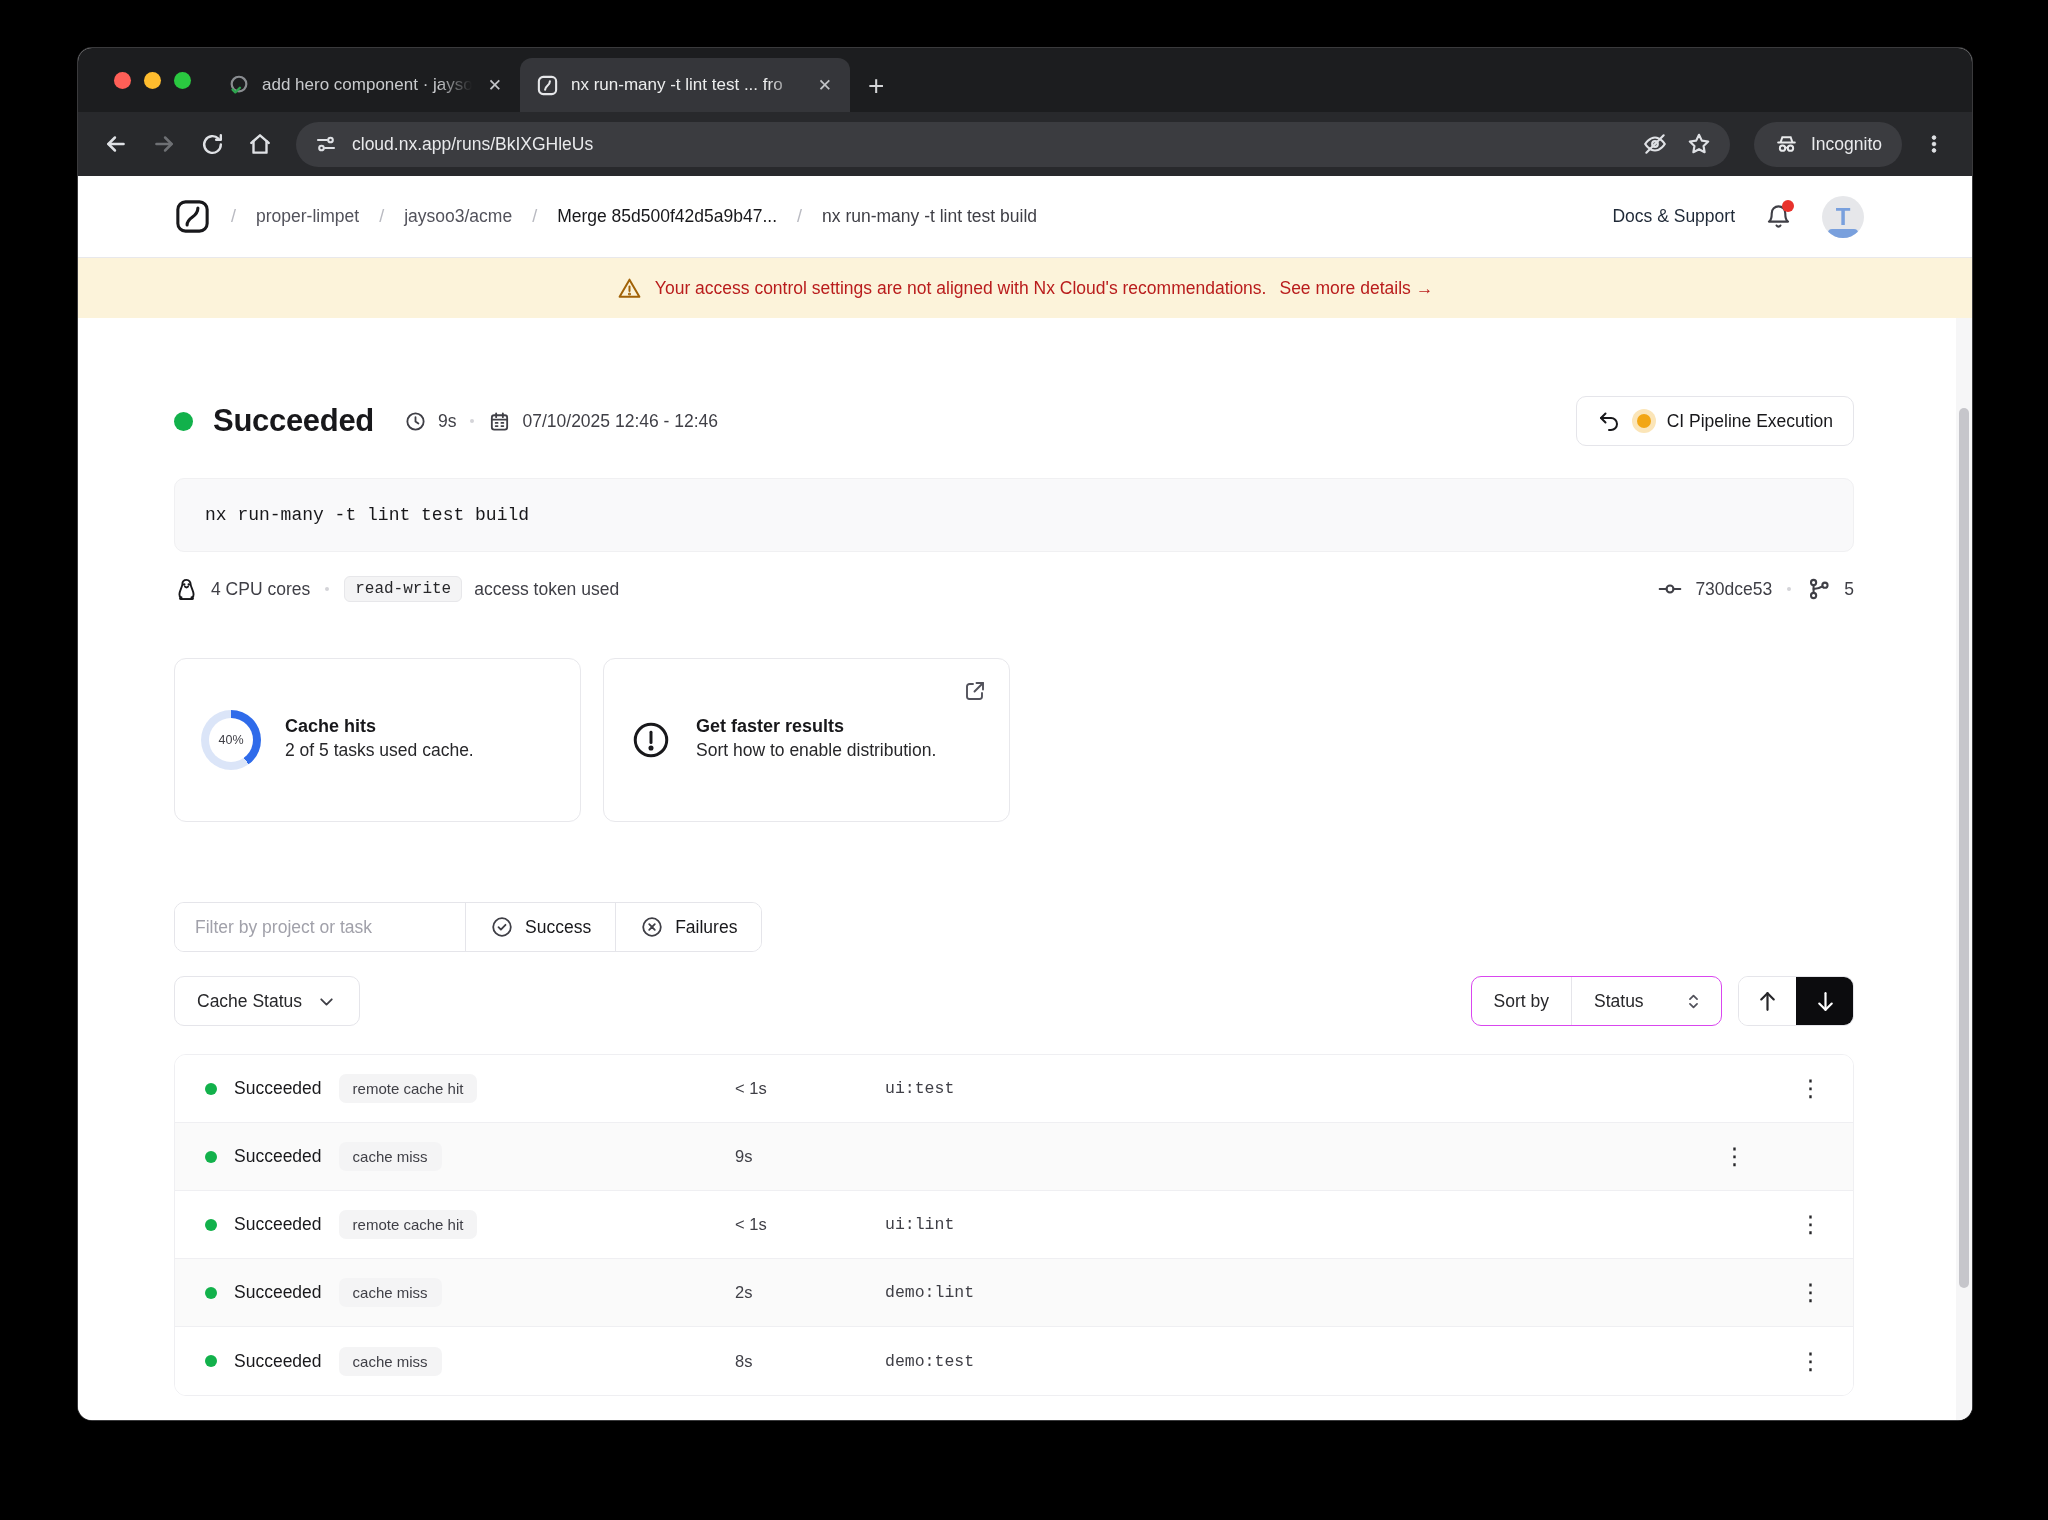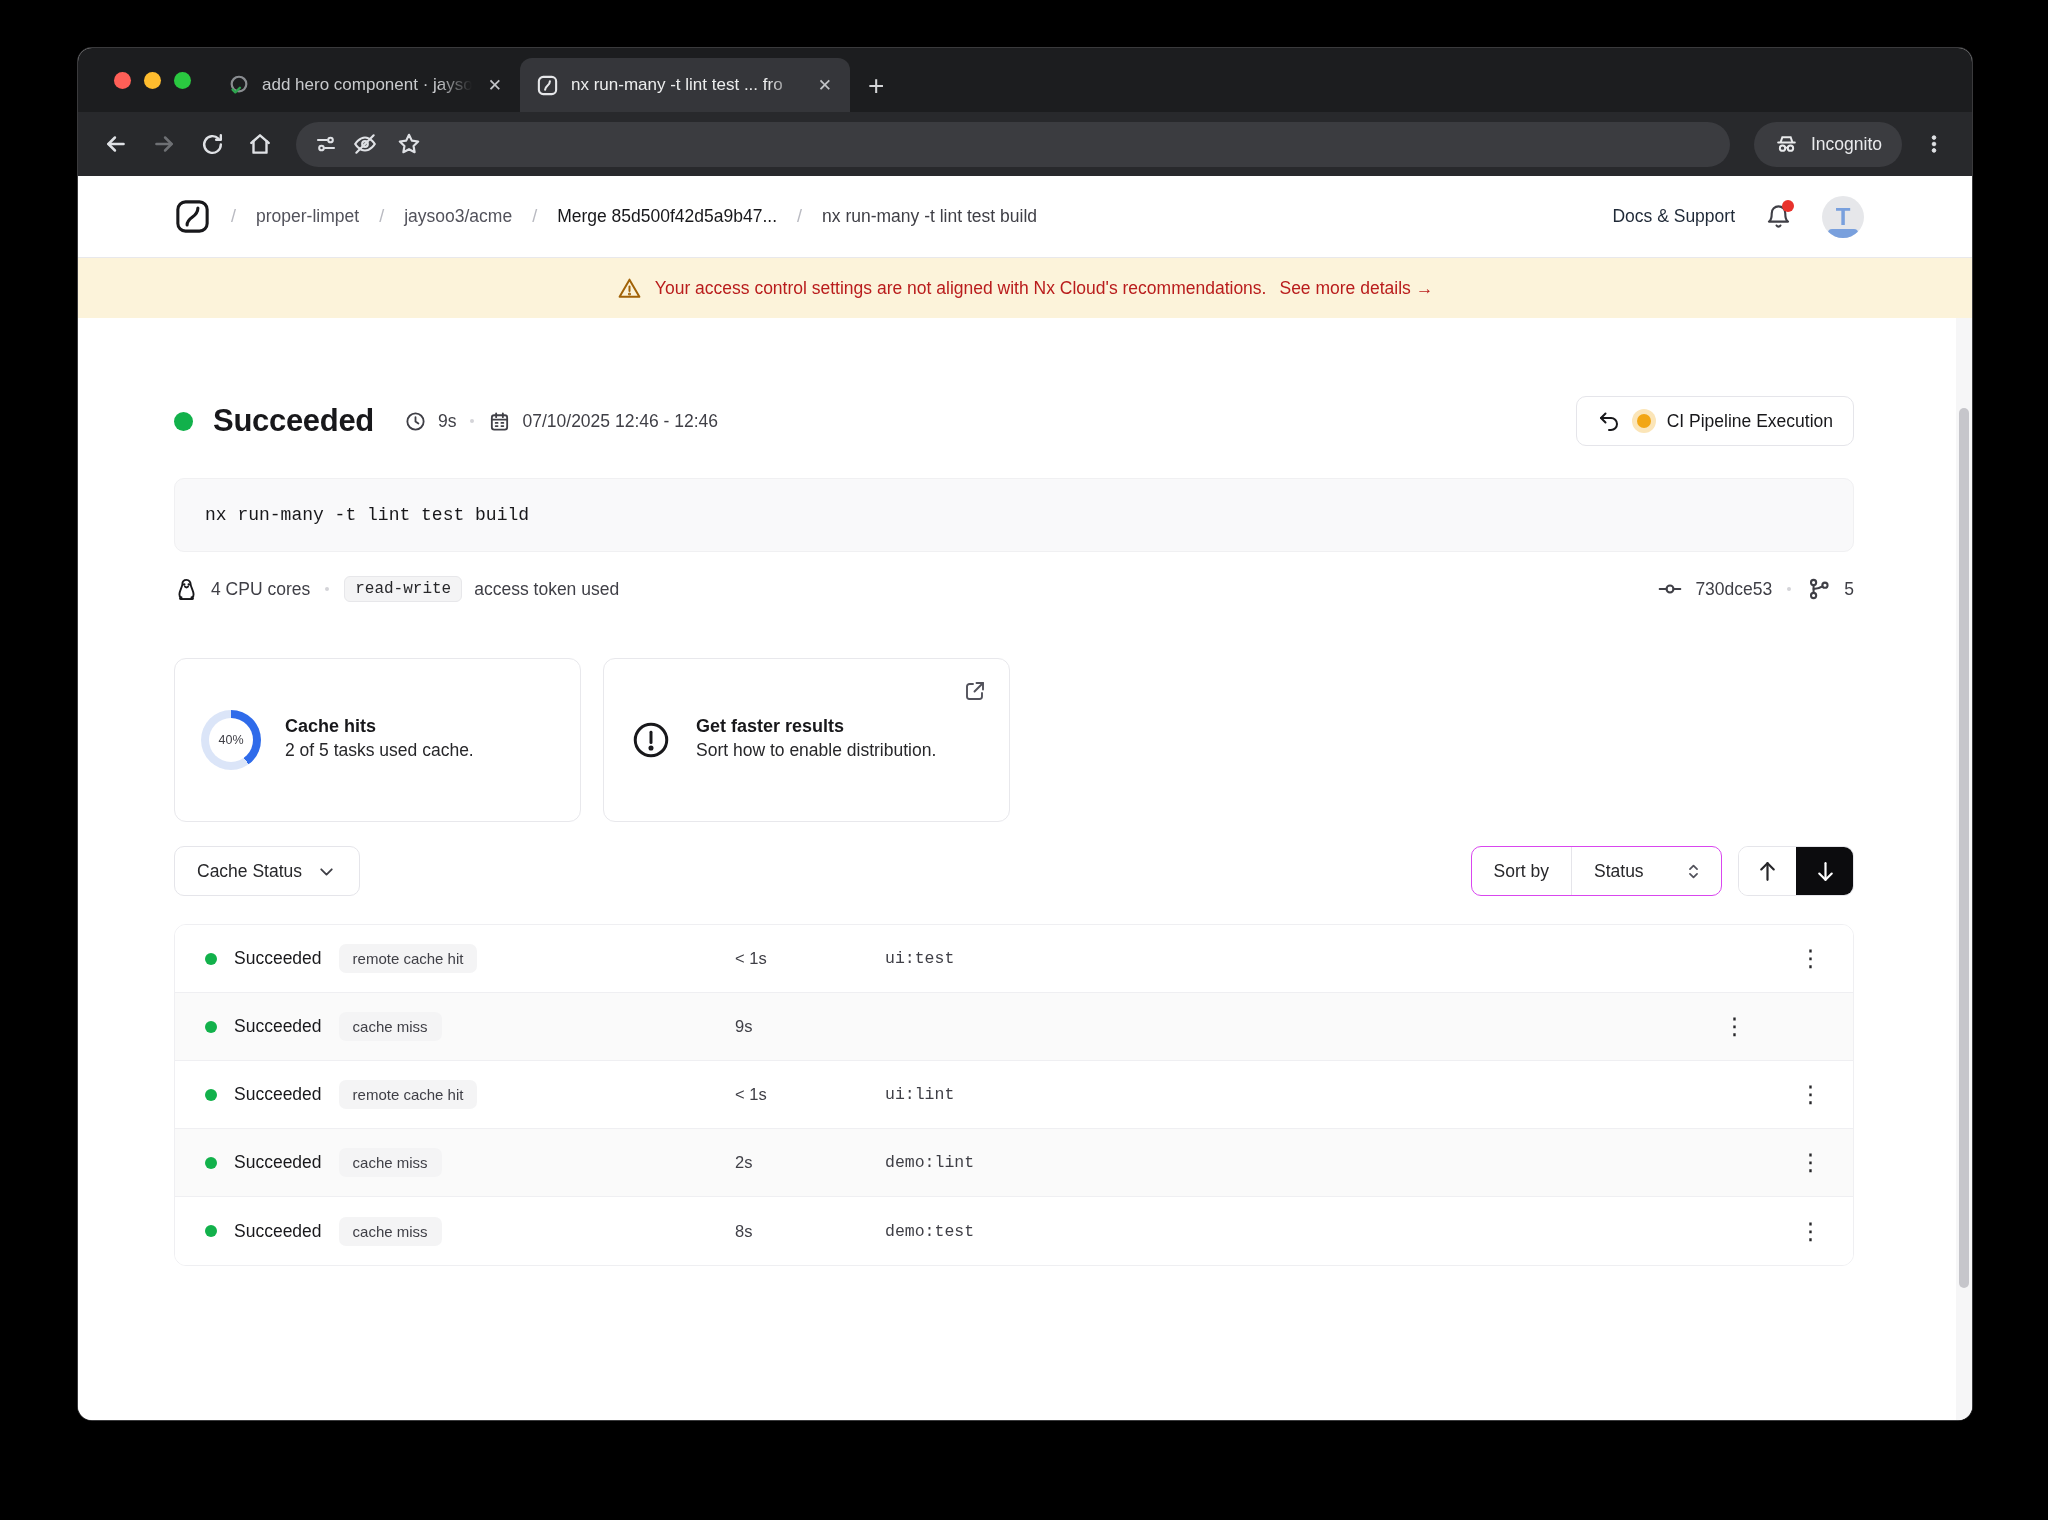--- a/index.html
+++ b/index.html
@@ -154,20 +154,21 @@
           <path d="M6 9.5V20h12V9.5"></path>
         </svg>
     </span>
     <div class="omnibox">
       <svg width="24" height="24" viewBox="0 0 24 24" fill="none" stroke="#dfe1e5" stroke-width="2.1" stroke-linecap="round">
         <path d="M4 8h9"></path>
           <circle cx="16.5" cy="8" r="2.3"></circle>
           <path d="M20 16h-9"></path>
           <circle cx="7.5" cy="16" r="2.3"></circle>
       </svg>
+      <span class="omni-url">cloud.nx.app/runs/BkIXGHleUs</span>
       <span class="omni-icons">
         <svg width="26" height="26" viewBox="0 0 24 24" fill="none" stroke="#dfe1e5" stroke-width="2" stroke-linecap="round">
           <path d="M3 12s3.5-6 9-6 9 6 9 6-3.5 6-9 6-9-6-9-6z"></path>
             <circle cx="12" cy="12" r="2.6"></circle>
             <path d="M4 20L20 4"></path>
         </svg>
         <svg width="26" height="26" viewBox="0 0 24 24" fill="none" stroke="#dfe1e5" stroke-width="2" stroke-linejoin="round">
           <path d="M12 3.5l2.6 5.4 5.9.8-4.3 4.1 1 5.8-5.2-2.8-5.2 2.8 1-5.8-4.3-4.1 5.9-.8z"></path>
         </svg>
       </span>
@@ -317,20 +318,39 @@
           <p>Sort how to enable distribution.</p>
         </div>
         <svg class="extlink" width="24" height="24" viewBox="0 0 24 24" fill="none" stroke="#52525b" stroke-width="1.9" stroke-linecap="round" stroke-linejoin="round">
             <path d="M10 5H6.5A2.5 2.5 0 0 0 4 7.5v10A2.5 2.5 0 0 0 6.5 20h10a2.5 2.5 0 0 0 2.5-2.5V14"></path>
             <path d="M13.5 4H20v6.5"></path>
             <path d="M20 4l-8.5 8.5"></path>
           </svg>
       </div>
     </div>
 
+    <div>
+      <div class="filtergroup">
+        <input type="text" placeholder="Filter by project or task" style="">
+        <span class="fseg">
+          <svg width="24" height="24" viewBox="0 0 24 24" fill="none" stroke="#3f3f46" stroke-width="1.8" stroke-linecap="round" stroke-linejoin="round">
+              <circle cx="12" cy="12" r="8.8"></circle>
+              <path d="M8.5 12.2l2.4 2.4 4.6-4.8"></path>
+            </svg>
+          <span>Success</span>
+        </span>
+        <span class="fseg">
+          <svg width="24" height="24" viewBox="0 0 24 24" fill="none" stroke="#3f3f46" stroke-width="1.8" stroke-linecap="round">
+              <circle cx="12" cy="12" r="8.8"></circle>
+              <path d="M9.2 9.2l5.6 5.6M14.8 9.2l-5.6 5.6"></path>
+            </svg>
+          <span>Failures</span>
+        </span>
+      </div>
+    </div>
 
     <div class="controls">
       <button class="cachestatus">
         <span>Cache Status</span>
         <svg width="21" height="21" viewBox="0 0 24 24" fill="none" stroke="#3f3f46" stroke-width="2.1" stroke-linecap="round" stroke-linejoin="round">
             <path d="M6 9.5l6 6 6-6"></path>
           </svg>
       </button>
       <div class="controls-right">
         <div class="sortgroup">

